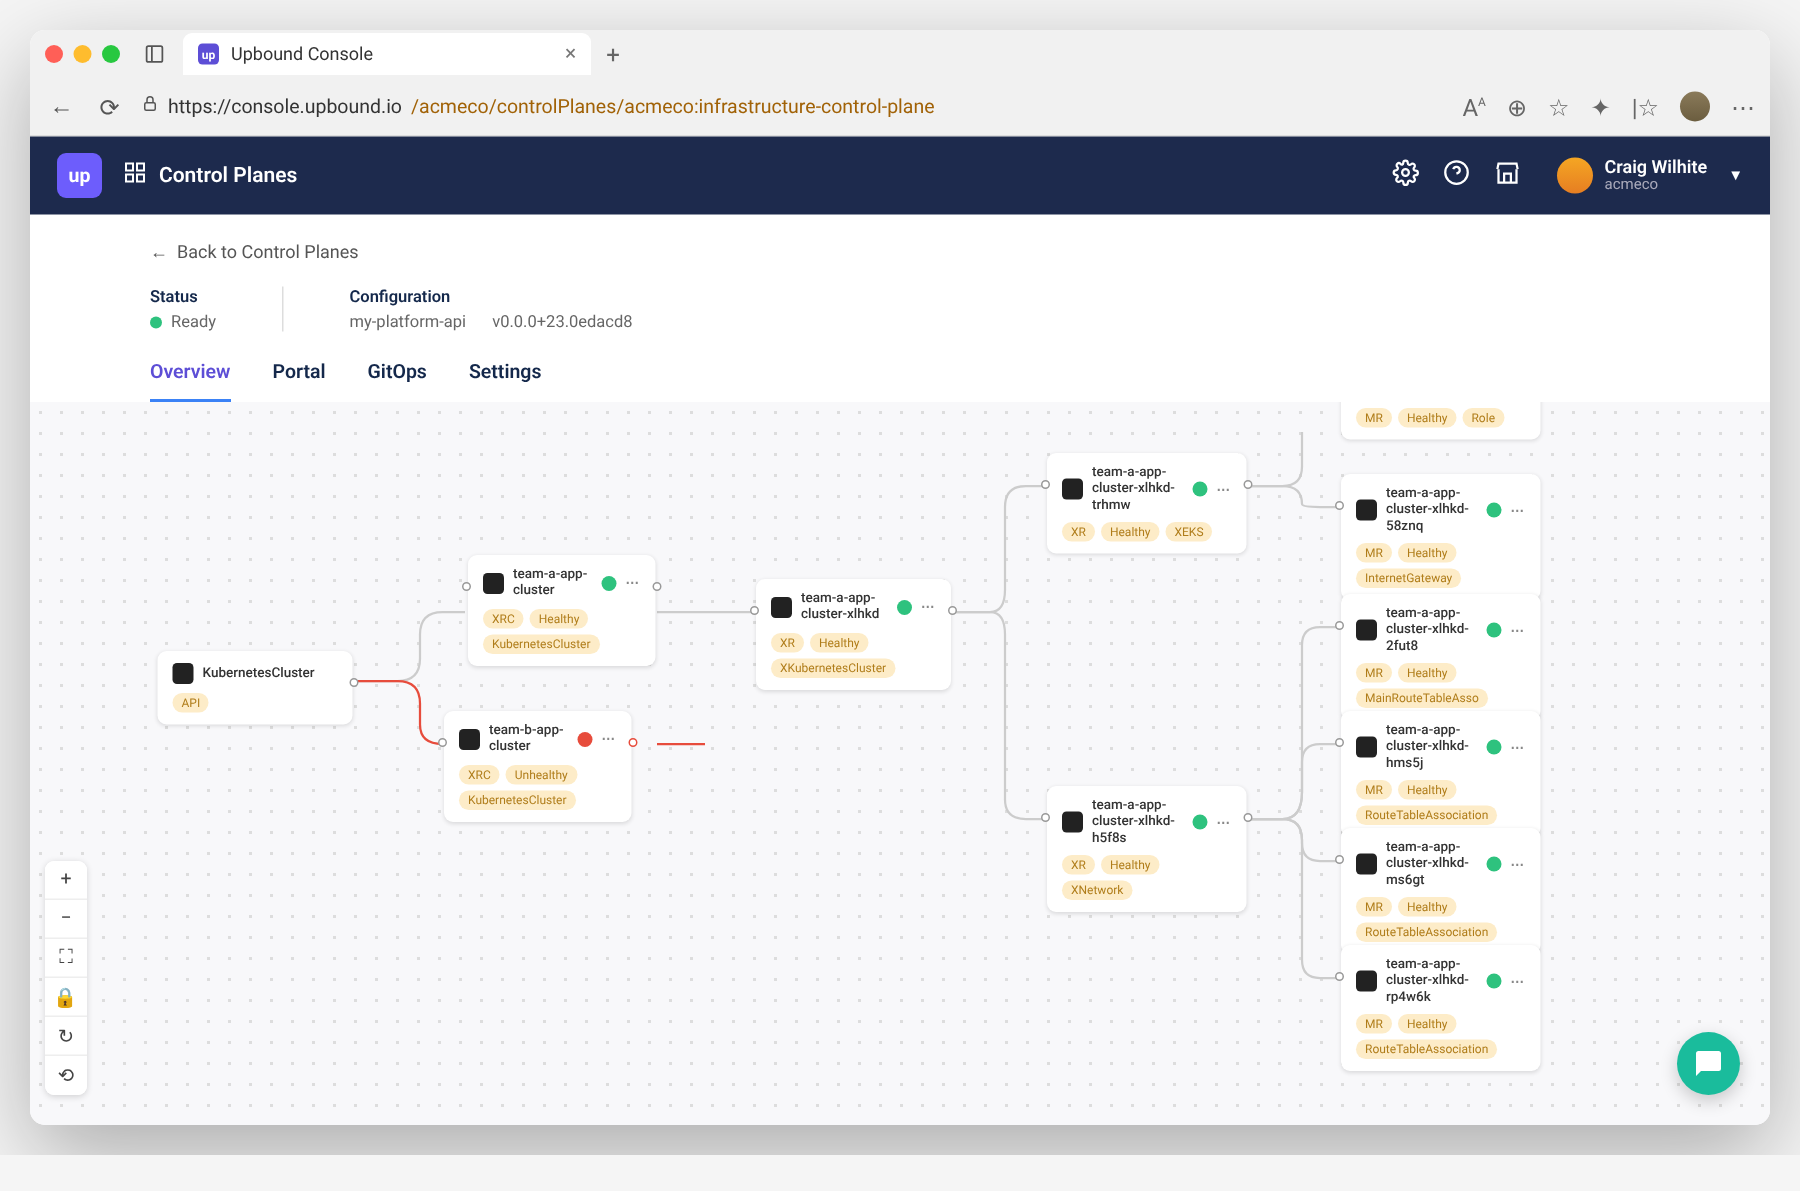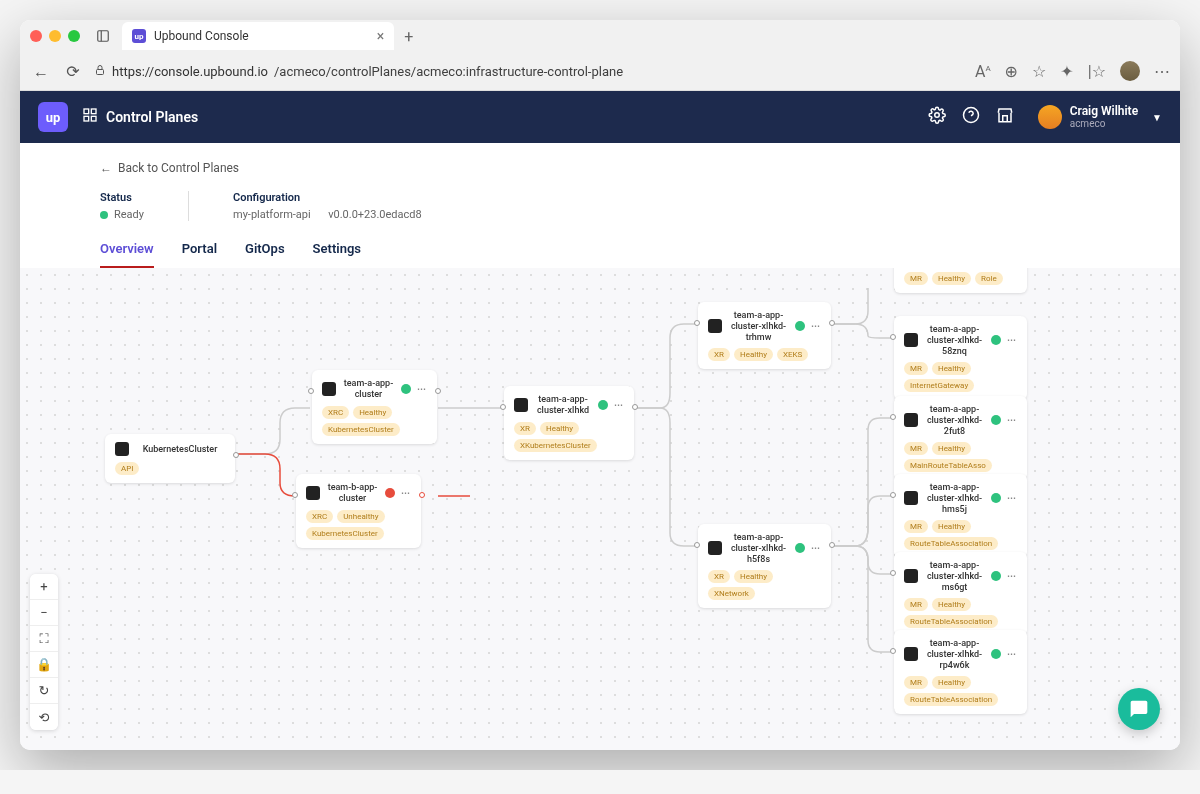--- a/index.html
+++ b/index.html
@@ -41,21 +41,21 @@
 .tab-favicon { width:14px; height:14px; background:#5d4ed6; border-radius:3px; display:flex;align-items:center;justify-content:center;color:#fff;font-size:8px;font-weight:bold;}
 .tab-close { color:#777; font-size:14px; margin-left: 120px; cursor:pointer;}
 .plus-tab { margin-left: 10px; color:#666; font-size:16px; }
 .chrome-row2 {
   display: flex; align-items: center; height: 38px; padding: 0 10px; gap: 10px;
 }
 .nav-btn { color:#555; width:22px; text-align:center; font-size:16px;}
 .url-bar { flex:1; display:flex; align-items:center; gap:6px; font-size:13px; color:#555; }
 .url-secure { color:#555; }
 .url-prefix { color:#333; }
-.url-suffix { color:#404040; }
+.url-suffix { color:#a16207; }
 .chrome-right-icons { display:flex; gap:14px; color:#666; align-items:center;}
 .avatar-small { width:20px;height:20px;border-radius:50%; background: linear-gradient(#8a7a5a,#6b5d3f);}
 
 
 .app-header {
   background: #1d2a4d;
   color: #fff;
   height: 52px;
   display: flex;
   align-items: center;
@@ -86,42 +86,41 @@
 .back-link { display:flex;align-items:center;gap:6px;font-size:12px;color:#555;cursor:pointer;}
 .page-title { font-size:26px;font-weight:700;color:#14284b;margin-top:6px;}
 .meta-row { display:flex;gap:44px;margin-top:16px;font-size:11px;}
 .meta-block { display:flex;flex-direction:column;gap:4px;}
 .meta-label { font-weight:600;color:#14284b;}
 .meta-value { color:#666; display:flex;align-items:center;gap:6px;}
 .status-dot { width:8px;height:8px;border-radius:50%;background:#2ec27e;display:inline-block;}
 .meta-divider { width:1px;background:#ddd;}
 .tabs-row { display:flex;gap:28px;margin-top:20px;font-size:13px;font-weight:600;color:#14284b;}
 .tab-item { padding-bottom:10px;cursor:pointer;}
-.tab-item.active { color:#5d4ed6;border-bottom:2px solid #b91c1c;}
+.tab-item.active { color:#5d4ed6;border-bottom:2px solid #3b82f6;}
 
 
 .canvas-wrap {
   flex:1;
   position:relative;
   background:#f8f8fa;
   background-image: radial-gradient(#ddd 1px, transparent 1px);
   background-size: 14px 14px;
   overflow:hidden;
 }
 .canvas-svg {
   position:absolute; inset:0; width:100%; height:100%; pointer-events:none;
 }
 .node {
   position:absolute;
   background:#fff;
   border-radius:6px;
   box-shadow:0 1px 3px rgba(0,0,0,0.12);
   padding:8px 10px;
   font-size:9px;
-  text-align:center;
 }
 .node-head {
   display:flex;align-items:center;gap:6px;
 }
 .node-icon { width:14px;height:14px;background:#222;border-radius:3px;flex-shrink:0;}
 .node-name { font-size:9px;color:#333;font-weight:500;flex:1;line-height:1.2;}
 .node-status { width:10px;height:10px;border-radius:50%;flex-shrink:0;}
 .node-status.ok { background:#2ec27e;}
 .node-status.bad { background:#e74c3c;}
 .node-dots { color:#888;font-weight:bold;letter-spacing:1px;cursor:pointer;flex-shrink:0;}

